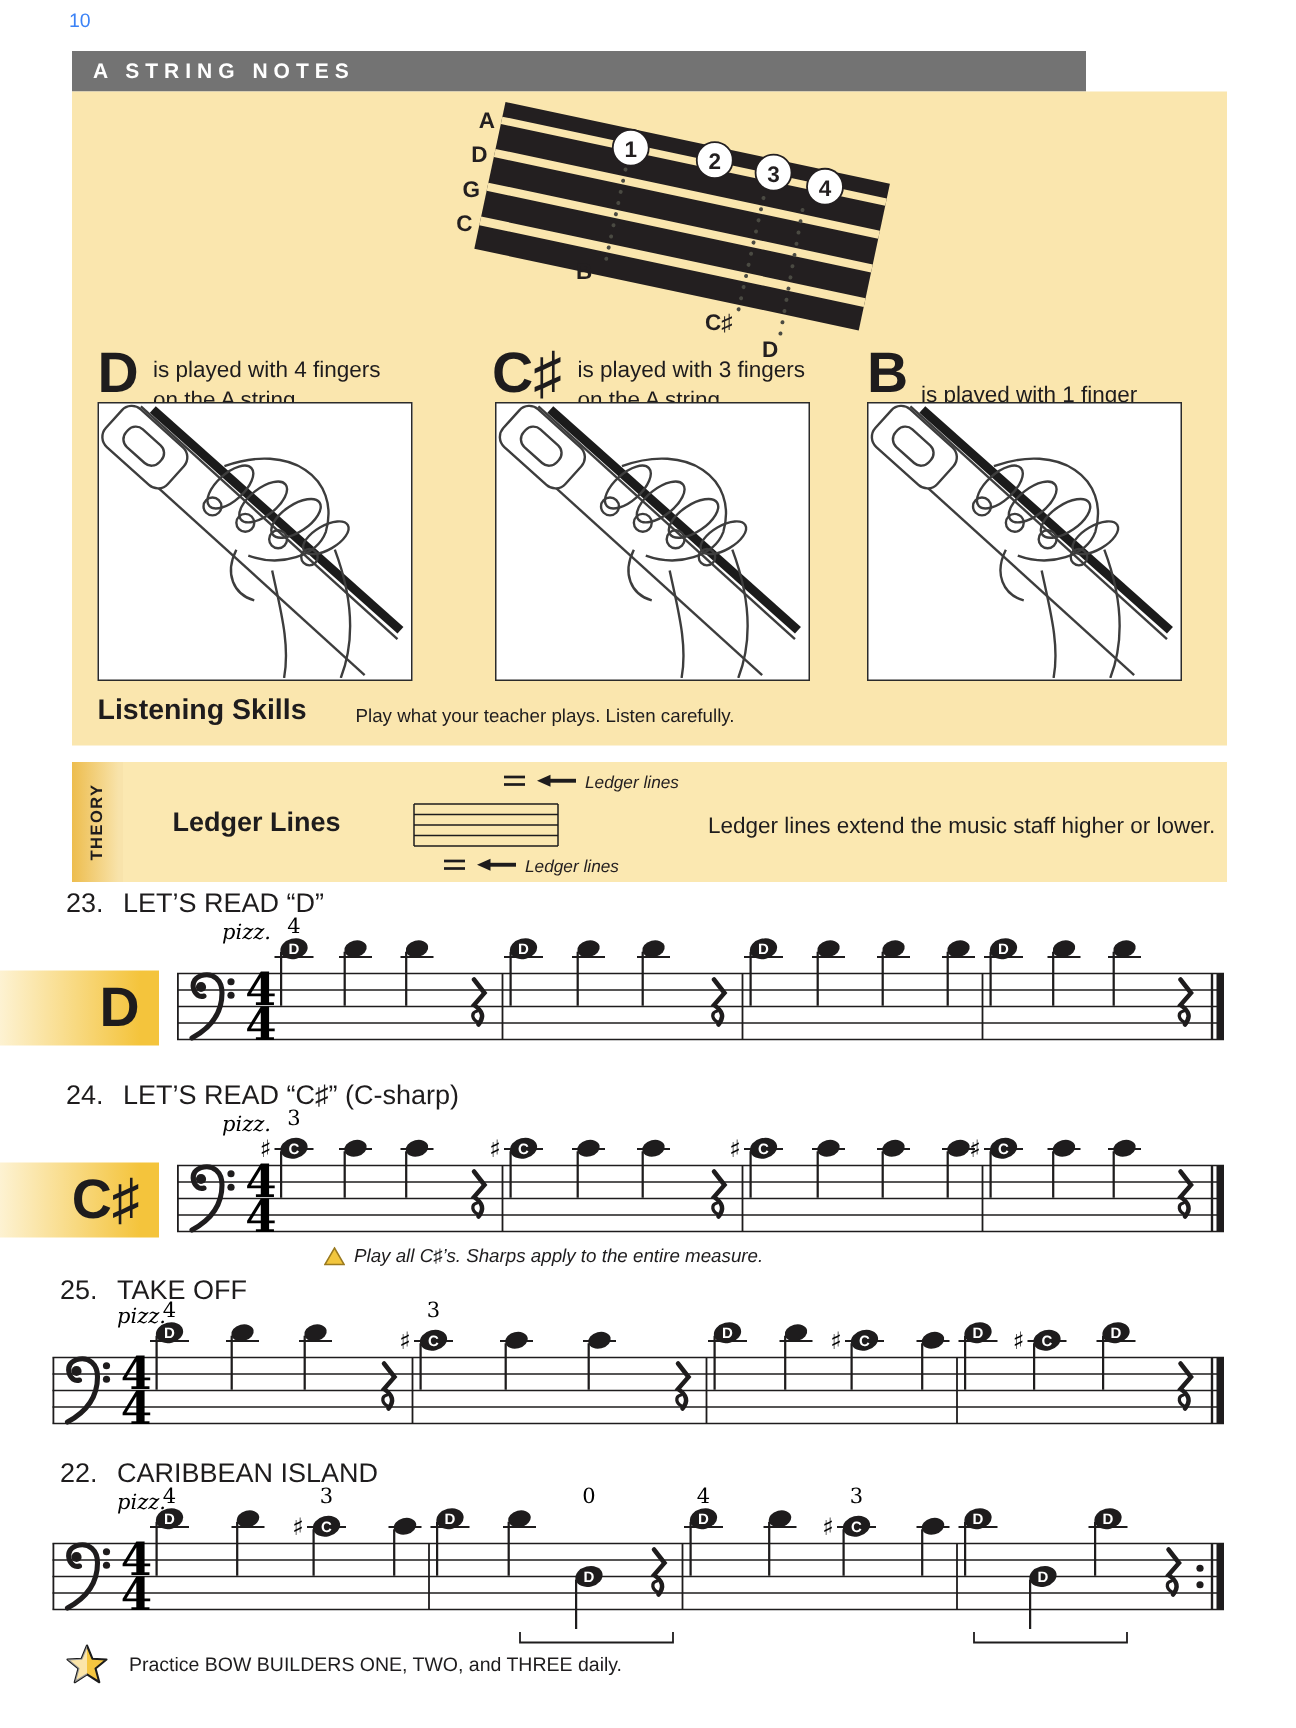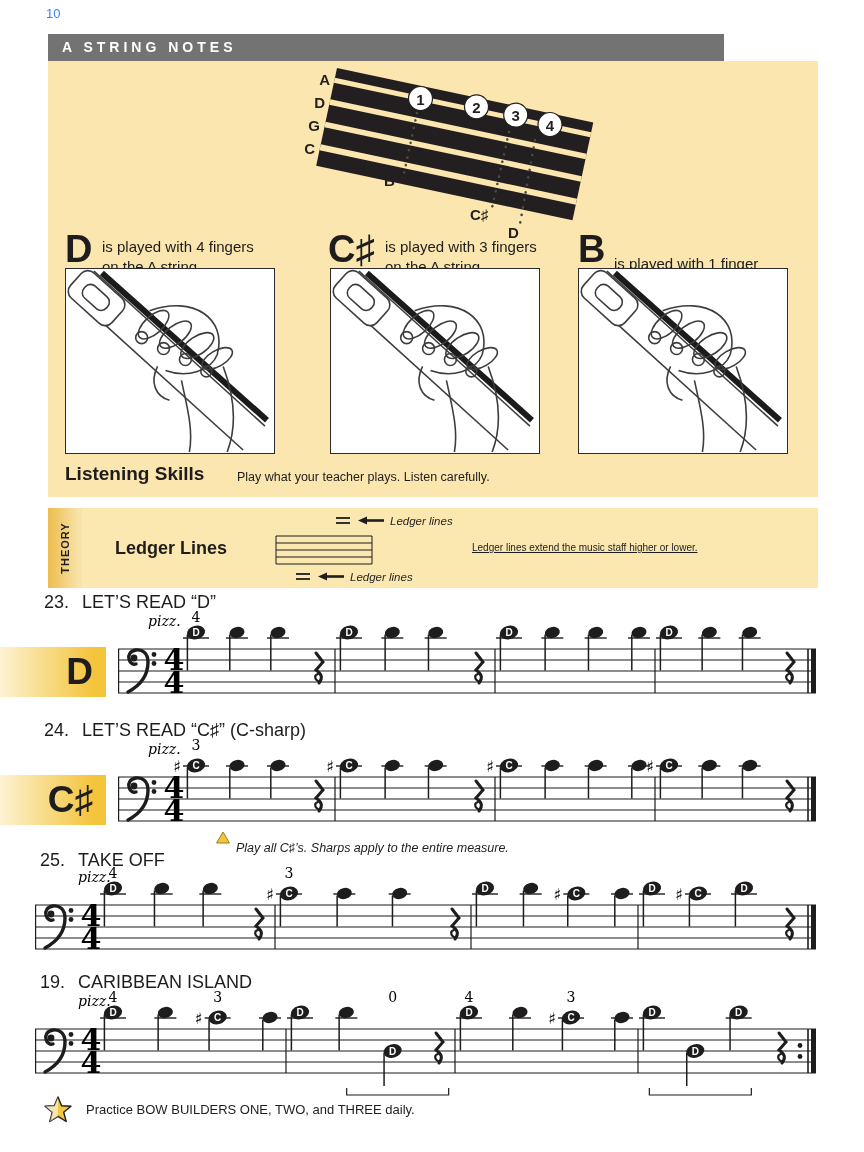--- a/index.html
+++ b/index.html
@@ -17,29 +17,29 @@
   
   .listen-title{font-size:19px;font-weight:bold;}
   .listen-desc{font-size:12.5px;}
   
   .theory-box{left:48px;top:508px;width:770px;height:80px;background:#fbe8b1;}
   .theory-strip{left:48px;top:508px;width:34px;height:80px;
     background:linear-gradient(to right,#edbd4e,#f8e3ab 92%);}
   .theory-label{left:44px;top:508px;width:42px;height:80px;display:flex;align-items:center;justify-content:center;}
   .theory-label span{transform:rotate(-90deg);font-size:11px;font-weight:bold;letter-spacing:1px;}
   .theory-title{font-size:18px;font-weight:bold;}
-  .theory-desc{font-size:10px;text-decoration:underline;}
+  .theory-desc{font-size:15px;}
   
   .ex-title{font-size:18px;font-weight:normal;}
   .ex-title .num{display:inline-block;width:38px;}
   .note-label-box{left:0;width:106px;height:50px;
     background:linear-gradient(to right,#fdf2d2,#f4c43c 88%);
     text-align:right;padding-right:13px;box-sizing:border-box;
     font-size:37px;font-weight:bold;line-height:50px;}
-  .warning{font-size:12.5px;font-style:italic;margin-top:11px;}
+  .warning{font-size:12.5px;font-style:italic;}
   .footer-text{font-size:13px;}
   svg text{font-family:"Liberation Sans",sans-serif;}
   .ts{font-family:"DejaVu Serif",serif;font-weight:bold;font-size:30px;text-anchor:middle;}
   .pizz{font-family:"DejaVu Serif",serif;font-style:italic;font-size:14px;}
   .fg{font-family:"DejaVu Serif",serif;font-size:14px;text-anchor:middle;}
   .nl{font-weight:bold;font-size:10px;fill:#ffffff;text-anchor:middle;}
   .sh{font-family:"DejaVu Sans",sans-serif;font-weight:bold;font-size:16px;text-anchor:middle;}
   .fb-lbl{font-weight:bold;font-size:15px;fill:#231f20;}
   .cap{font-style:italic;font-size:11.5px;fill:#231f20;}
 </style>
@@ -421,21 +421,21 @@
     <text x="679" y="37.5" class="sh">♯</text>
     <line x1="731" y1="32" x2="757" y2="32" stroke="#1e1c1d" stroke-width="1.4"></line>
     <line x1="735.4" y1="28.5" x2="735.4" y2="64.5" stroke="#1e1c1d" stroke-width="1.5"></line>
     <ellipse cx="744" cy="26.5" rx="9.2" ry="6.8" fill="#1e1c1d" transform="rotate(-14 744 26.5)"></ellipse>
     <text x="744" y="30.3" class="nl">D</text>
     <path d="M 787 47 L 794 56 L 787 64 C 793 68 794 72 790 77" fill="none" stroke="#1e1c1d" stroke-width="3" stroke-linecap="round"></path>
     <path d="M 791 76 C 785 74 785 69 789 68" fill="none" stroke="#1e1c1d" stroke-width="2.2" stroke-linecap="round"></path>
   </svg>
 
 <div class="abs ex-title" style="left:40px;top:972px">
-  <span class="num">19.</span><span>CARIBBEAN ISLAND</span>
+  <span class="num">22.</span><span>CARIBBEAN ISLAND</span>
 </div>
 <svg id="ex3" class="abs" style="left:0;top:986px" width="830" height="116" viewBox="0 0 830 116">
     <line x1="35" y1="43" x2="816" y2="43" stroke="#1e1c1d" stroke-width="1.1"></line>
     <line x1="35" y1="54" x2="816" y2="54" stroke="#1e1c1d" stroke-width="1.1"></line>
     <line x1="35" y1="65" x2="816" y2="65" stroke="#1e1c1d" stroke-width="1.1"></line>
     <line x1="35" y1="76" x2="816" y2="76" stroke="#1e1c1d" stroke-width="1.1"></line>
     <line x1="35" y1="87" x2="816" y2="87" stroke="#1e1c1d" stroke-width="1.1"></line>
     <line x1="35.6" y1="43" x2="35.6" y2="87" stroke="#1e1c1d" stroke-width="1.2"></line>
     <path d="M 45 86 C 58 79 65 69 65 56
       C 65 47 59 43 53 44 C 47 45 45 49 46 53

